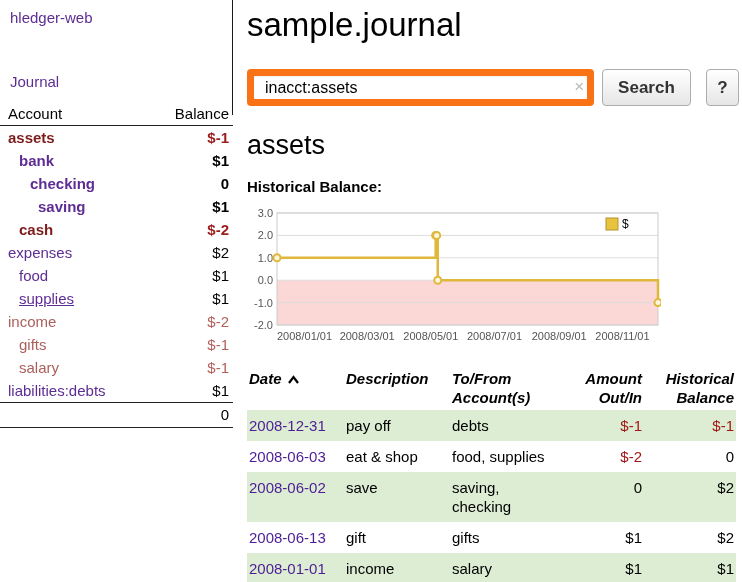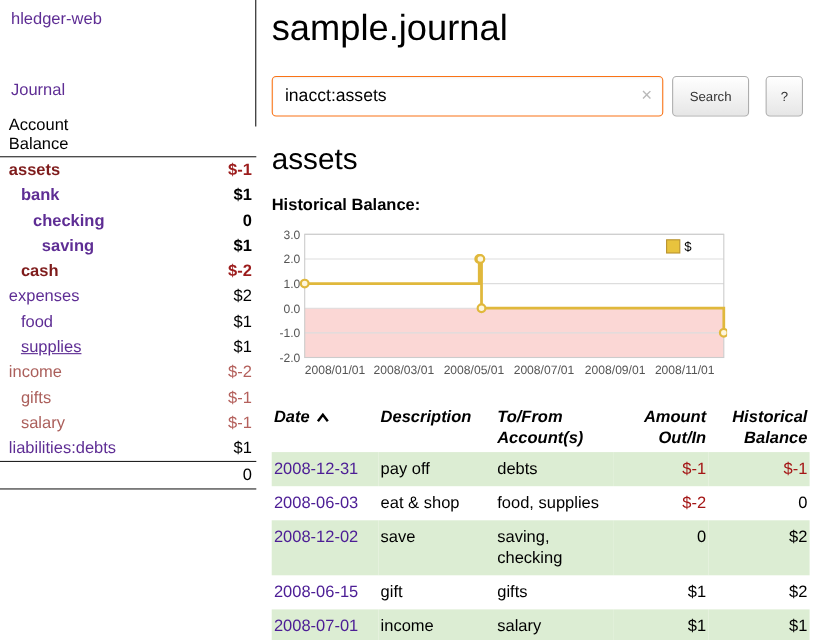--- a/index.html
+++ b/index.html
@@ -13,21 +13,20 @@
 
   
   .sidebar { position:absolute; left:0; top:0; width:233px; }
   .vdivider { position:absolute; left:232px; top:0; width:1px; height:115px; background:#1a1a1a; }
   .brand { display:block; margin:9px 0 0 10px; color:#5e2d94; text-decoration:none; font-size:15px; }
   .nav-journal { display:block; margin:47px 0 0 10px; color:#5e2d94; text-decoration:none; font-size:15px; }
   .acct-header {
     display:flex; justify-content:space-between;
     margin:15px 0 0 0; padding:0 4px 3px 8px;
     border-bottom:1px solid #222;
-    flex-direction:column;
   }
   .acct-row { display:flex; justify-content:space-between; line-height:23px; padding-right:4px; }
   .acct-name { text-decoration:none; color:#5e2d94; white-space:nowrap; }
   .acct-name.bold { font-weight:bold; }
   .acct-name.neg { color:#ab5f5b; }
   .acct-name.neg.bold { color:#7e1b1b; }
   .acct-bal { color:#000; }
   .acct-bal.bold { font-weight:bold; }
   .acct-bal.neg { color:#b4605c; }
   .acct-bal.neg.bold { color:#9c1c1c; }
@@ -35,31 +34,32 @@
     text-align:right; padding:2px 4px; line-height:20px;
     border-top:1px solid #222; border-bottom:1px solid #222;
   }
 
   
   .main { position:absolute; left:247px; top:0; width:492px; }
   .page-title { font-size:33px; font-weight:400; margin:6px 0 0 0; }
   .search-row { display:flex; align-items:center; margin-top:25px; }
   .search-box { position:relative; width:356px; height:37px; }
   .search-input {
-    width:100%; height:37px; border:1px solid #f97316; border-radius:4px;
+    width:100%; height:37px; border:7px solid #f97316; border-radius:4px;
     font-size:16px; padding:0 30px 0 11px; color:#000;
     font-family:"Liberation Sans","DejaVu Sans",sans-serif;
     box-shadow:inset 0 1px 2px rgba(0,0,0,.06);
   }
   .clear-icon { position:absolute; right:10px; top:8px; color:#b9b9b9; font-size:17px; line-height:20px; }
   .btn {
-    height:37px; font-size:12px; color:#333;
+    height:37px; font-size:17px; color:#333;
     border:1px solid #adadad; border-radius:4px;
     background:linear-gradient(#ffffff,#e6e6e6);
     font-family:"Liberation Sans","DejaVu Sans",sans-serif;
+    font-weight:bold;
   }
   .search-btn { margin-left:8px; padding:0 15px; }
   .help-btn { margin-left:15px; width:34px; padding:0; }
   .section-title { font-size:27px; font-weight:400; margin:24px 0 0 0; }
   .chart-label { font-weight:bold; font-size:15px; margin-top:17px; }
   .chart { margin-top:10px; }
 
   
   .register { border-collapse:collapse; table-layout:fixed; width:489px; font-size:15px; margin-top:12px; }
   .register th { font-weight:bold; text-align:left; vertical-align:top; padding:3px 2px; line-height:19px;font-style:italic; }
@@ -228,41 +228,41 @@
       <a href="#">2008-06-03</a>
     </td>
     <td>eat &amp; shop</td>
     <td>food, supplies</td>
     <td class="num neg">$-2</td>
     <td class="num">0</td>
   </tr>
 
   <tr class="shaded">
     <td class="cell-date">
-      <a href="#">2008-12-02</a>
+      <a href="#">2008-06-02</a>
     </td>
     <td>save</td>
     <td>saving, checking</td>
     <td class="num">0</td>
     <td class="num">$2</td>
   </tr>
 
   <tr>
     <td class="cell-date">
-      <a href="#">2008-06-15</a>
+      <a href="#">2008-06-13</a>
     </td>
     <td>gift</td>
     <td>gifts</td>
     <td class="num">$1</td>
     <td class="num">$2</td>
   </tr>
 
   <tr class="shaded">
     <td class="cell-date">
-      <a href="#">2008-07-01</a>
+      <a href="#">2008-01-01</a>
     </td>
     <td>income</td>
     <td>salary</td>
     <td class="num">$1</td>
     <td class="num">$1</td>
   </tr>
 </tbody>
   </table>
 </div>
 

